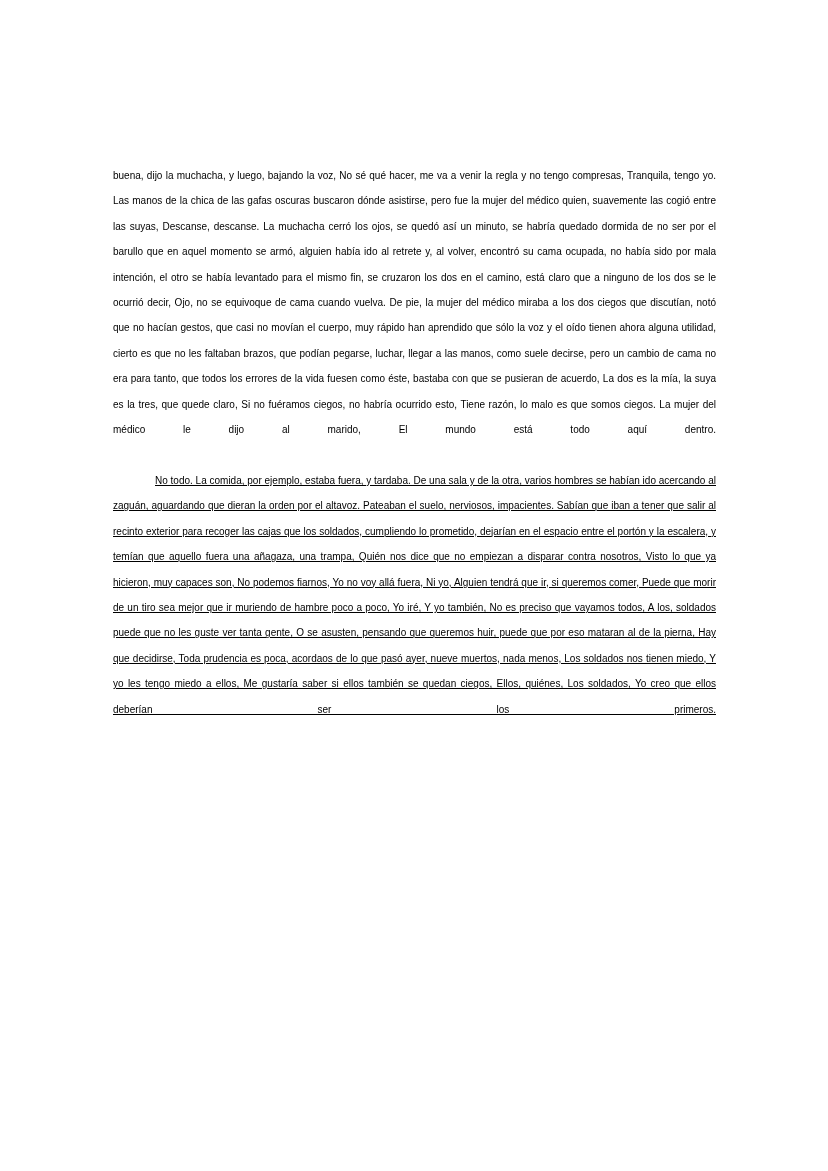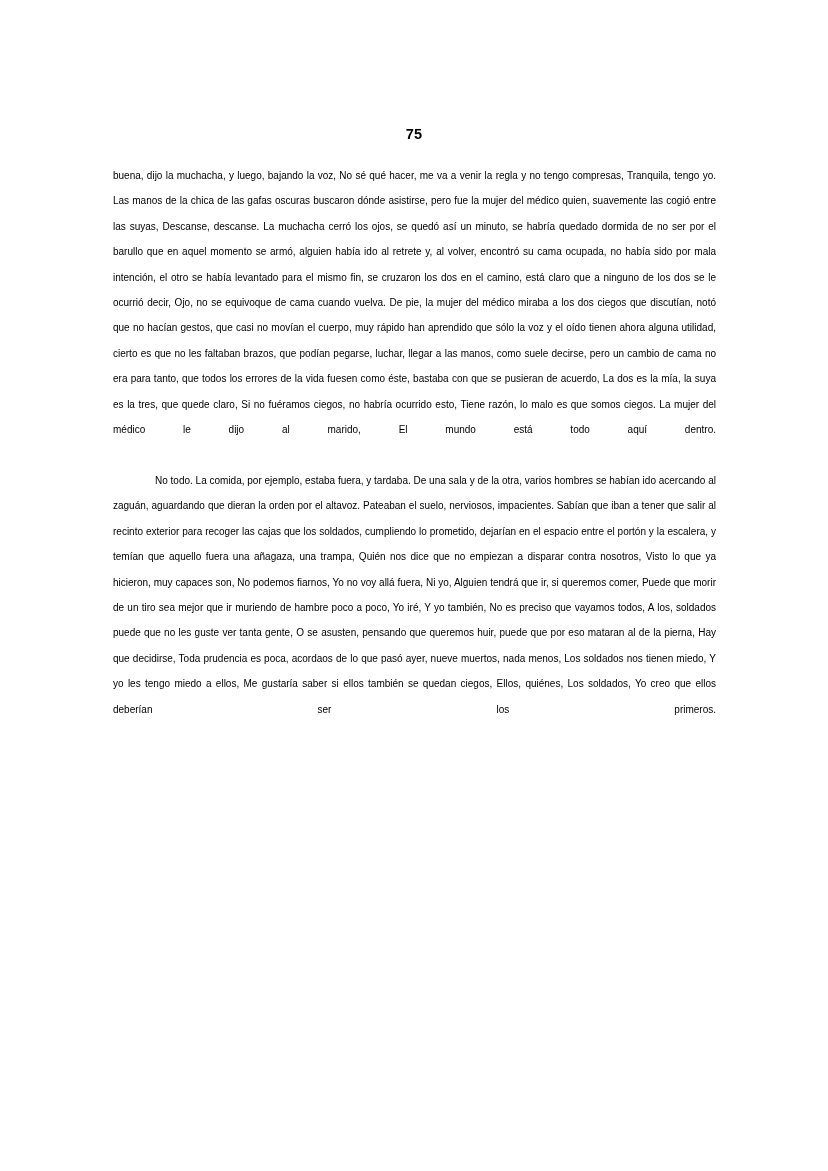--- a/index.html
+++ b/index.html
@@ -41,33 +41,33 @@
     text-align: justify;
     text-justify: inter-word;
     hyphens: manual;
   }
   .para {
     margin: 0;
     text-align: justify;
   }
   .para + .para {
     text-indent: 42px;
+    text-decoration: underline;
   }
   
   .para::after {
     content: "";
     display: inline-block;
     width: 100%;
   }
 </style>
 </head>
 <body>
 
 <div class="page">
 
-  <div class="page-number">75</div>
 
   <div class="body-text">
     <p class="para">buena, dijo la muchacha, y luego, bajando la voz, No sé qué hacer, me va a venir la regla y no tengo compresas, Tranquila, tengo yo. Las manos de la chica de las gafas oscuras buscaron dónde asistirse, pero fue la mujer del médico quien, suavemente las cogió entre las suyas, Descanse, descanse. La muchacha cerró los ojos, se quedó así un minuto, se habría quedado dormida de no ser por el barullo que en aquel momento se armó, alguien había ido al retrete y, al volver, encontró su cama ocupada, no había sido por mala intención, el otro se había levantado para el mismo fin, se cruzaron los dos en el camino, está claro que a ninguno de los dos se le ocurrió decir, Ojo, no se equivoque de cama cuando vuelva. De pie, la mujer del médico miraba a los dos ciegos que discutían, notó que no hacían gestos, que casi no movían el cuerpo, muy rápido han aprendido que sólo la voz y el oído tienen ahora alguna utilidad, cierto es que no les faltaban brazos, que podían pegarse, luchar, llegar a las manos, como suele decirse, pero un cambio de cama no era para tanto, que todos los errores de la vida fuesen como éste, bastaba con que se pusieran de acuerdo, La dos es la mía, la suya es la tres, que quede claro, Si no fuéramos ciegos, no habría ocurrido esto, Tiene razón, lo malo es que somos ciegos. La mujer del médico le dijo al marido, El mundo está todo aquí dentro.</p>
     <p class="para">No todo. La comida, por ejemplo, estaba fuera, y tardaba. De una sala y de la otra, varios hombres se habían ido acercando al zaguán, aguardando que dieran la orden por el altavoz. Pateaban el suelo, nerviosos, impacientes. Sabían que iban a tener que salir al recinto exterior para recoger las cajas que los soldados, cumpliendo lo prometido, dejarían en el espacio entre el portón y la escalera, y temían que aquello fuera una añagaza, una trampa, Quién nos dice que no empiezan a disparar contra nosotros, Visto lo que ya hicieron, muy capaces son, No podemos fiarnos, Yo no voy allá fuera, Ni yo, Alguien tendrá que ir, si queremos comer, Puede que morir de un tiro sea mejor que ir muriendo de hambre poco a poco, Yo iré, Y yo también, No es preciso que vayamos todos, A los, soldados puede que no les guste ver tanta gente, O se asusten, pensando que queremos huir, puede que por eso mataran al de la pierna, Hay que decidirse, Toda prudencia es poca, acordaos de lo que pasó ayer, nueve muertos, nada menos, Los soldados nos tienen miedo, Y yo les tengo miedo a ellos, Me gustaría saber si ellos también se quedan ciegos, Ellos, quiénes, Los soldados, Yo creo que ellos deberían ser los primeros.</p>
   </div>
 
 </div>
 
 </body></html>

